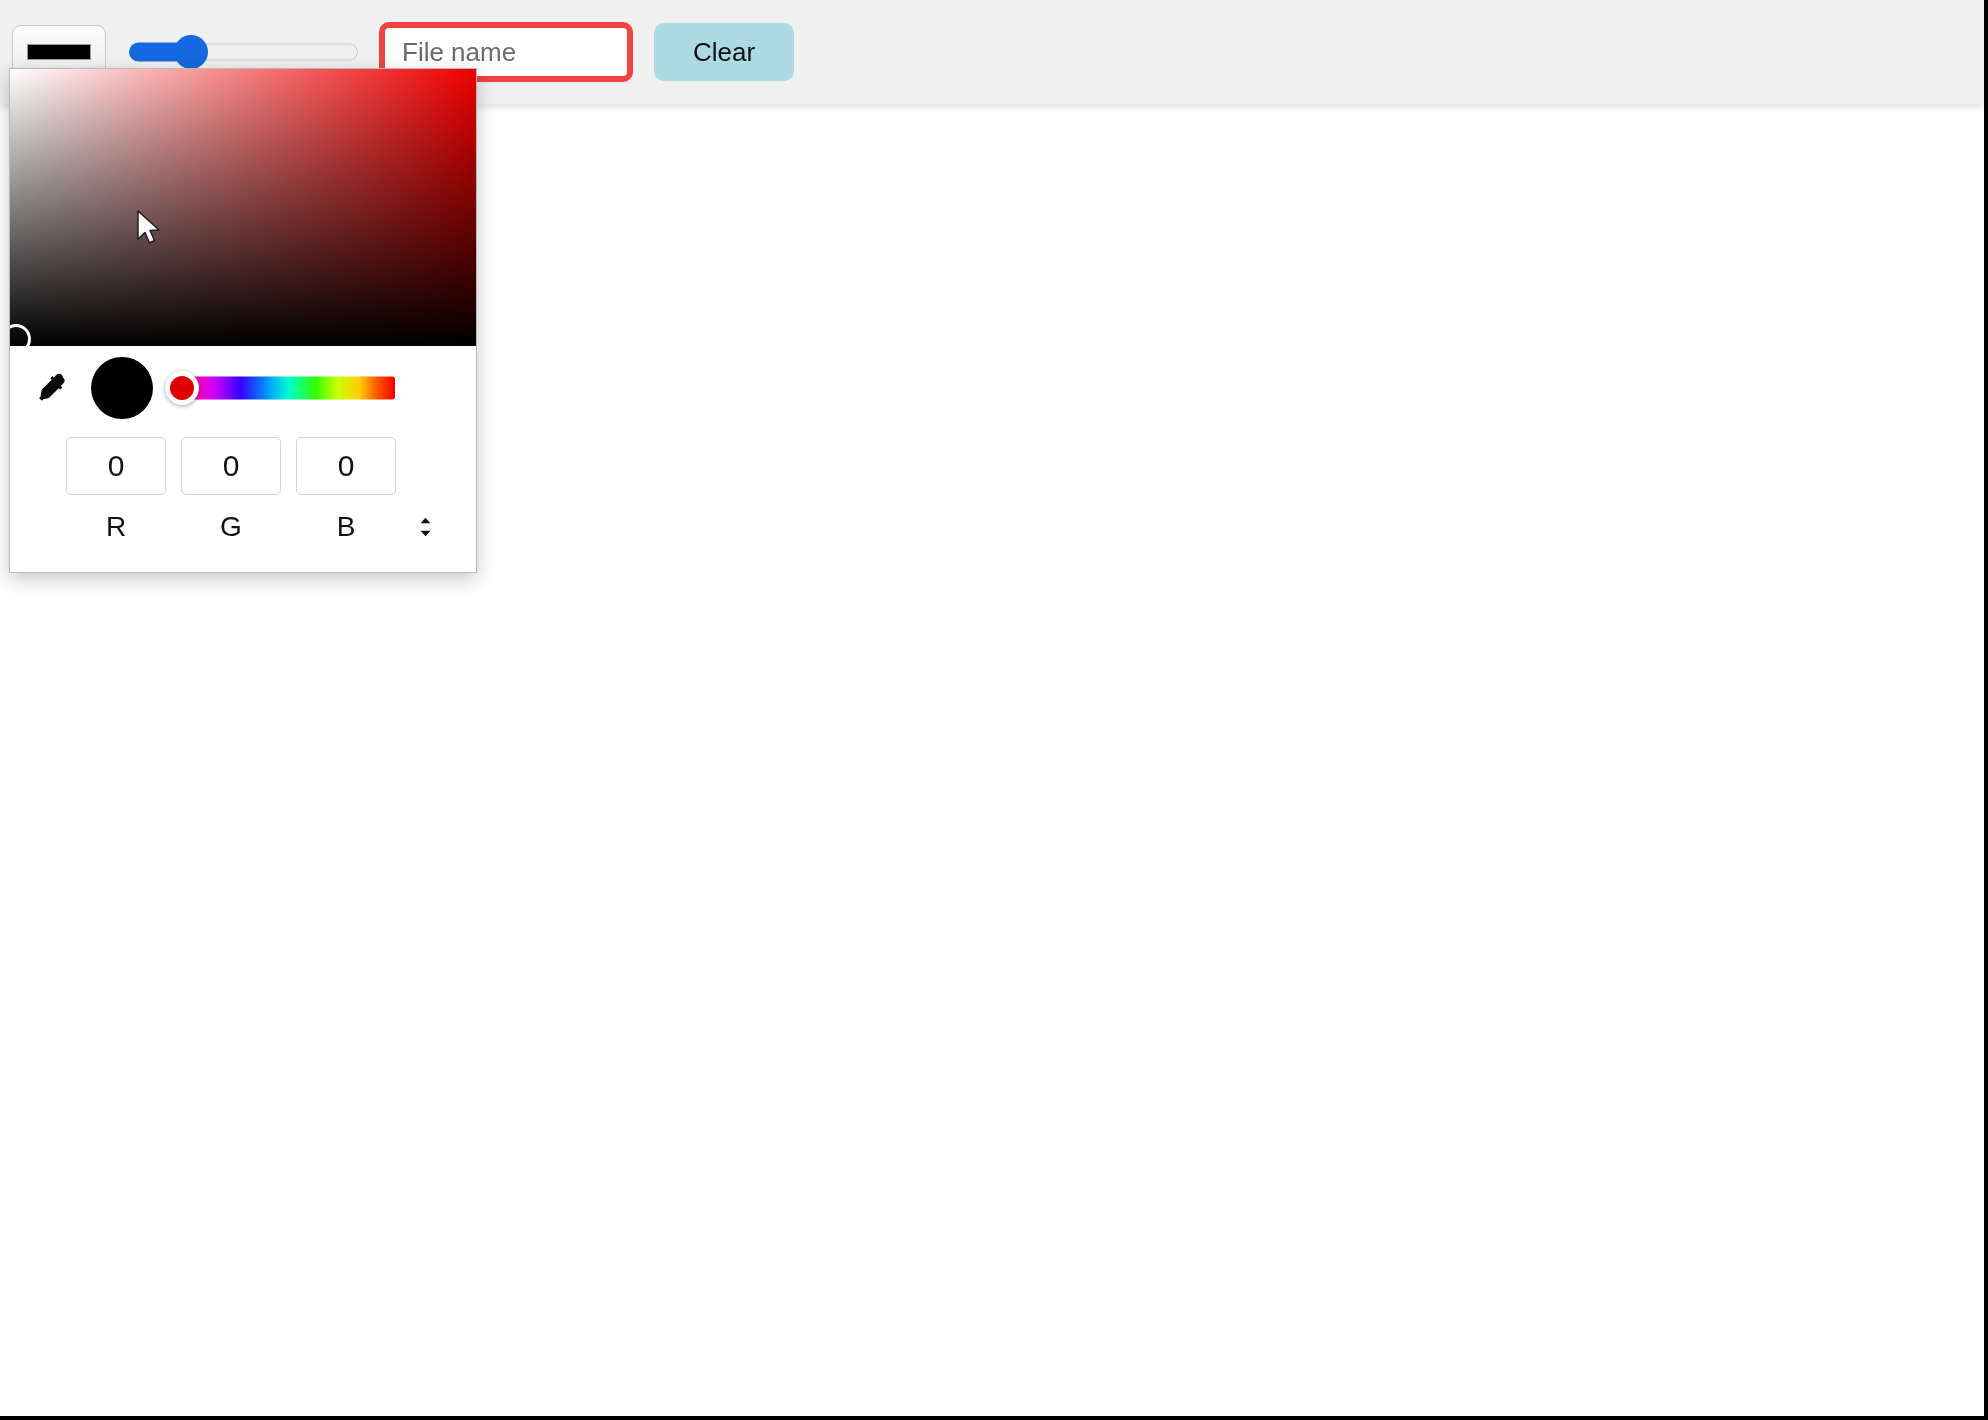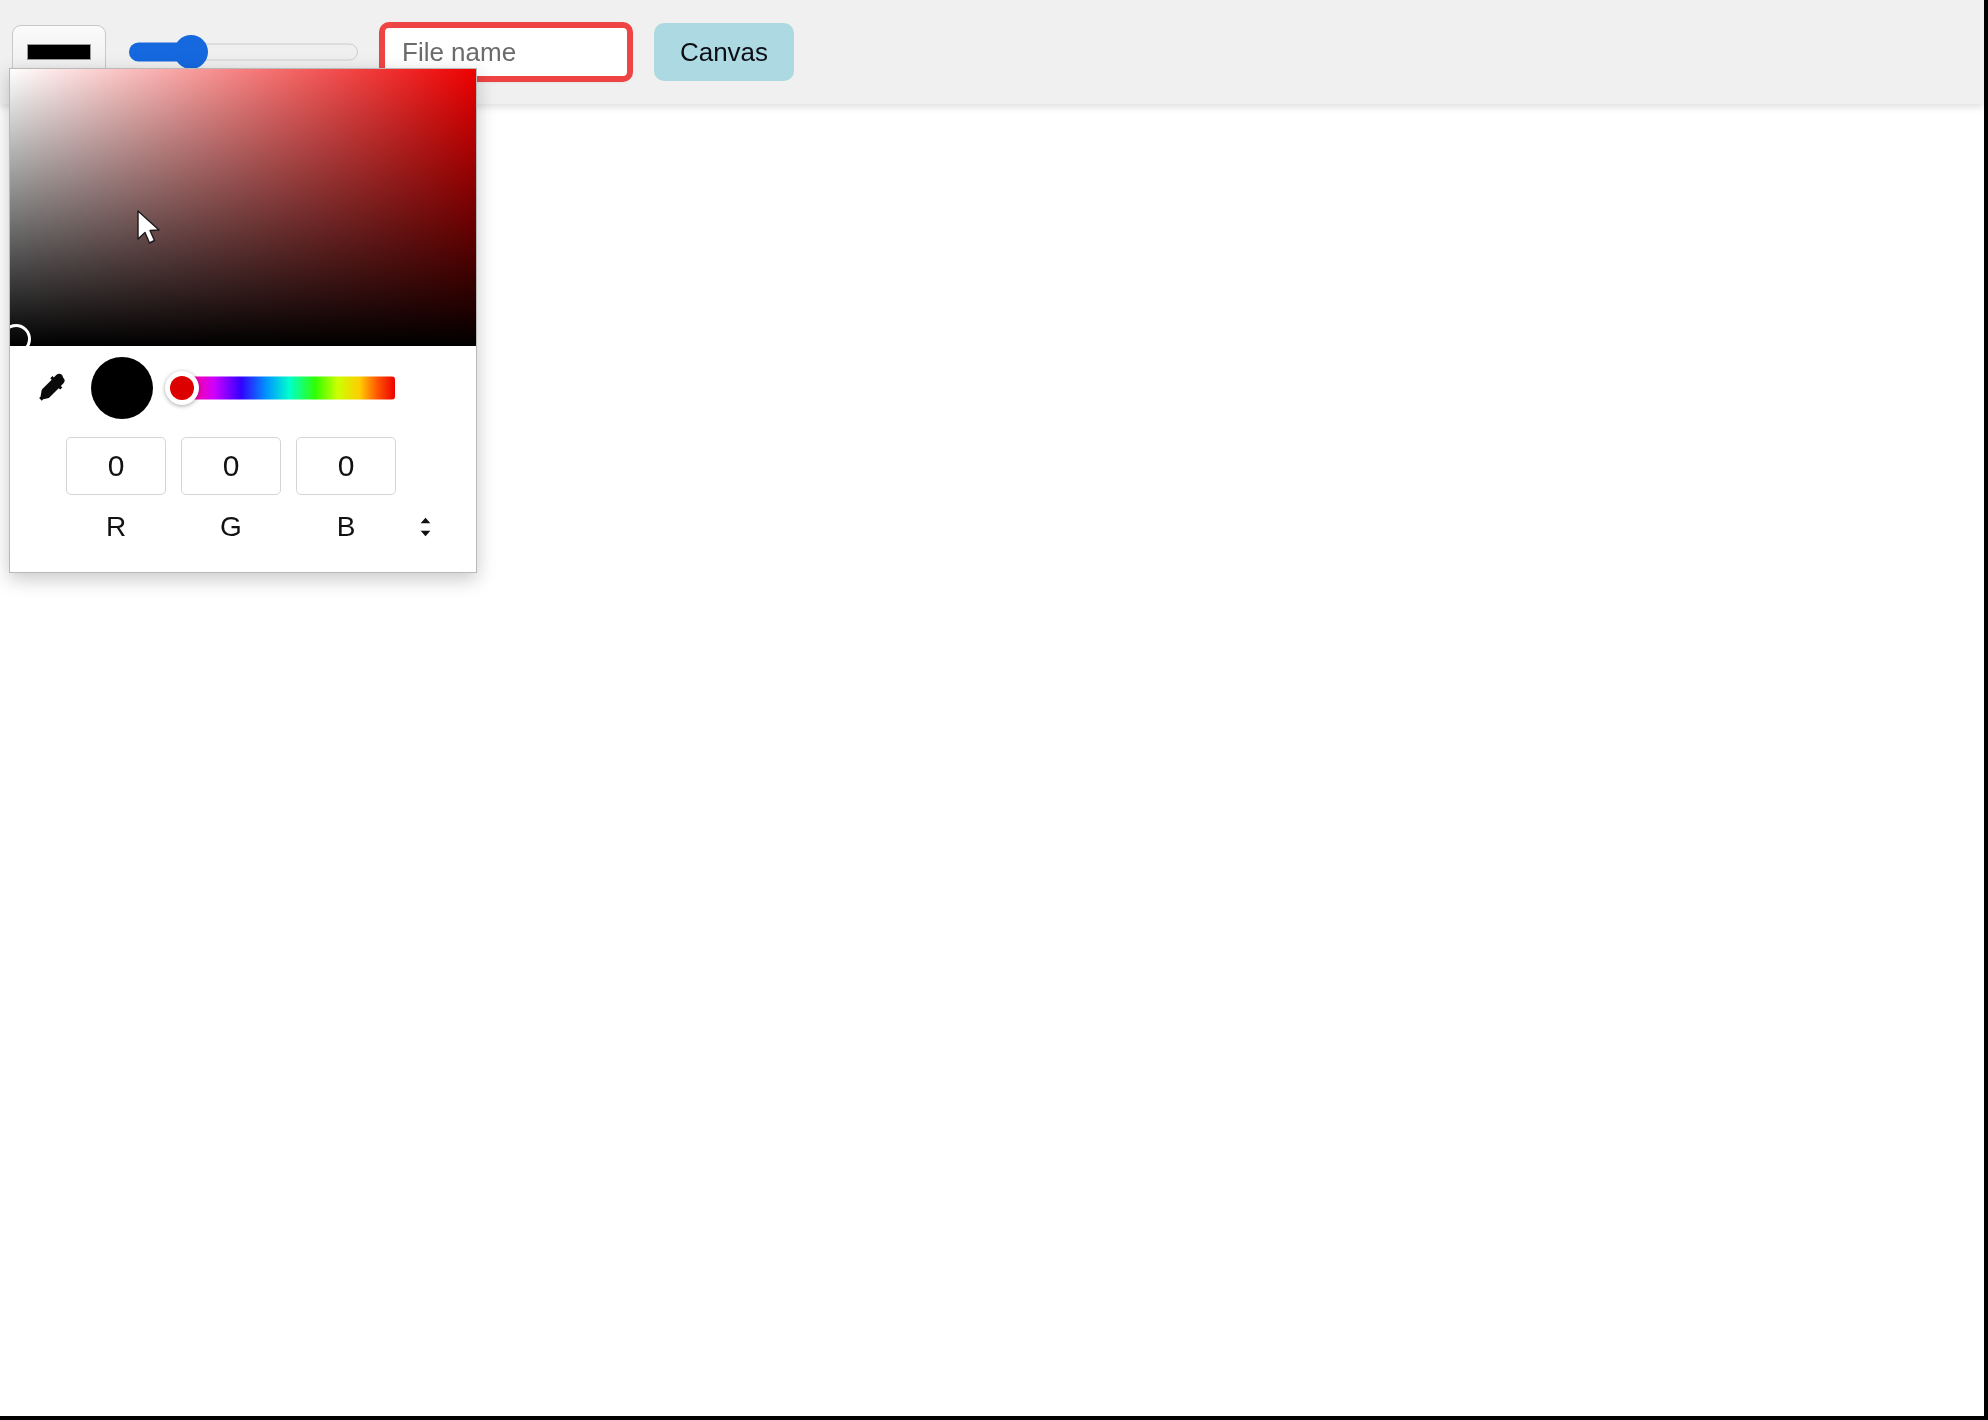--- a/index.html
+++ b/index.html
@@ -356,21 +356,21 @@
 
     <div class="slider-wrap">
       <div class="slider-track"></div>
       <div class="slider-fill"></div>
       <div class="slider-thumb"></div>
     </div>
 
     <input class="filename-field" type="text" placeholder="File name" value="" style="">
 
 
-    <button class="action-btn" id="btn-export">Canvas</button>
+    <button class="action-btn" id="btn-export">Clear</button>
   </div>
 
   <div id="canvas-area"></div>
 
   <div id="color-popover">
 
     <div id="sv-area">
       <div id="sv-handle"></div>
 
       <svg id="mouse-cursor" viewBox="0 0 26 38" xmlns="http://www.w3.org/2000/svg">

